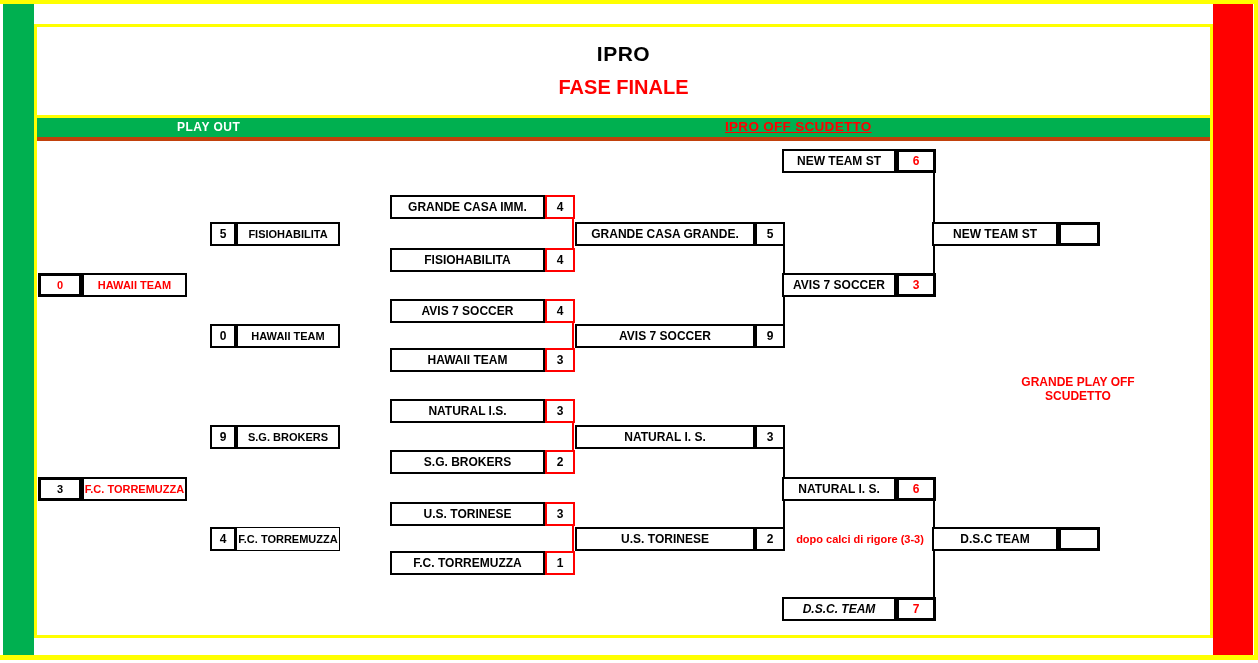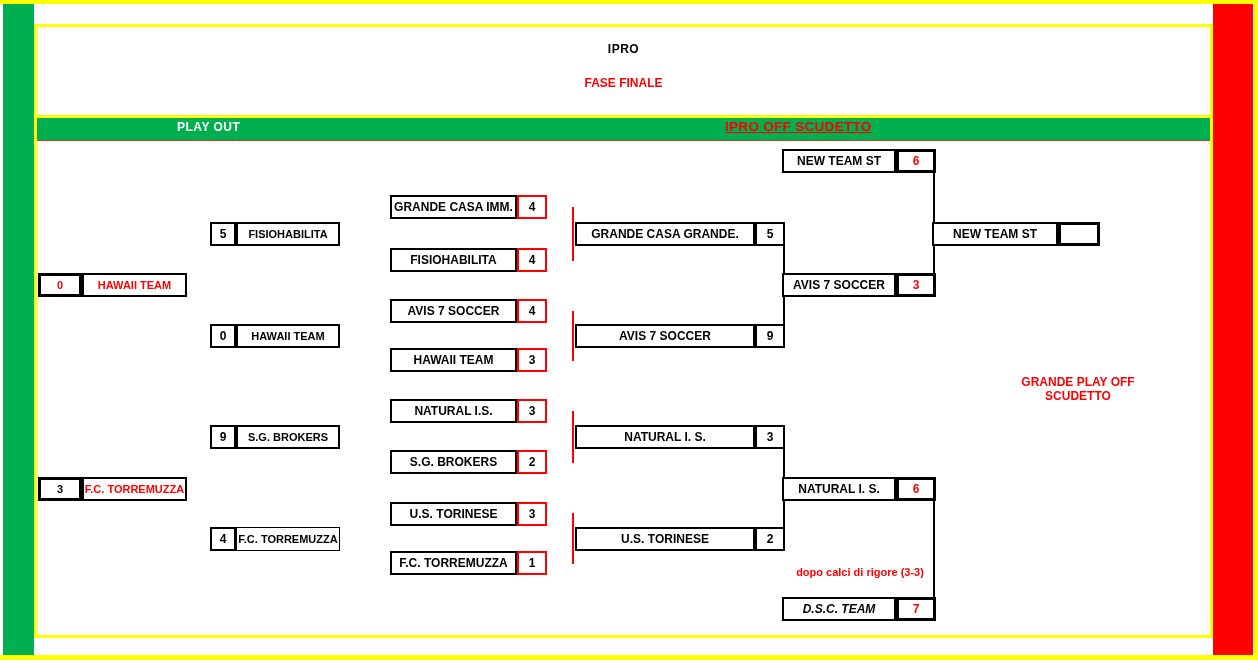--- a/index.html
+++ b/index.html
@@ -9,52 +9,52 @@
   }
   
   .edge-top{position:absolute;left:0;top:0;width:1258px;height:4px;background:#FFFF00;}
   .edge-bottom{position:absolute;left:0;top:655px;width:1258px;height:5px;background:#FFFF00;}
   .edge-right{position:absolute;left:1254px;top:0;width:4px;height:660px;background:#FFFF00;}
   .green-bar{position:absolute;left:3px;top:4px;width:31px;height:651px;}
   .red-bar{position:absolute;left:1213px;top:4px;width:40px;height:651px;}
   
   .frame{position:absolute;left:34px;top:24px;width:1179px;height:614px;border:3px solid #FFFF00;box-sizing:border-box;background:#ffffff;}
   
-  .title{position:absolute;left:34px;top:42px;width:1179px;text-align:center;font-size:12px;color:#000;letter-spacing:.5px;}
-  .subtitle{position:absolute;left:34px;top:76px;width:1179px;text-align:center;font-size:12px;color:#FF0000;}
-  
-  .band{position:absolute;left:37px;top:115px;width:1173px;height:26px;border-top:3px solid #FFFF00;border-bottom:1px solid #c2410c;box-sizing:border-box;}
+  .title{position:absolute;left:34px;top:42px;width:1179px;text-align:center;font-size:21px;color:#000;letter-spacing:.5px;}
+  .subtitle{position:absolute;left:34px;top:76px;width:1179px;text-align:center;font-size:20px;color:#FF0000;}
+  
+  .band{position:absolute;left:37px;top:115px;width:1173px;height:26px;border-top:3px solid #FFFF00;border-bottom:4px solid #c2410c;box-sizing:border-box;}
   .band .playout-label{position:absolute;left:140px;top:2px;font-size:12px;color:#ffffff;letter-spacing:.5px;}
   .band .playoff-label{position:absolute;left:688px;top:1px;font-size:13.5px;color:#FF0000;text-decoration:underline;letter-spacing:.3px;}
   
   .conn{position:absolute;width:2px;z-index:1;}
   .conn.red{background:#FF0000;}
   .conn.black{background:#000000;}
   
   .mbox{position:absolute;display:flex;height:24px;z-index:2;font-size:12px;}
   .cell{background:#ffffff;border:2px solid #000;box-sizing:border-box;display:flex;align-items:center;justify-content:center;height:24px;}
   .cell span{white-space:nowrap;}
   .cell.thick{border-width:3px;}
   .cell.thin{border-width:1px;}
   .cell.redb{border-color:#FF0000;}
   .w26{width:26px;} .w30{width:30px;} .w40{width:40px;} .w42{width:42px;} .w44{width:44px;}
   .w104{width:104px;} .w105{width:105px;} .w114{width:114px;} .w126{width:126px;}
-  .w155{width:127px;} .w180{width:180px;}
+  .w155{width:155px;} .w180{width:180px;}
   .small{font-size:11px;}
   
   .pf{left:38px;} .pf0{top:273px;} .pf1{top:477px;}
   .ps{left:210px;} .ps0{top:222px;} .ps1{top:324px;} .ps2{top:425px;} .ps3{top:527px;}
   .ql{left:390px;} .ql0{top:195px;} .ql1{top:248px;} .ql2{top:299px;} .ql3{top:348px;}
   .ql4{top:399px;} .ql5{top:450px;} .ql6{top:502px;} .ql7{top:551px;}
   .qw{left:575px;} .qw0{top:222px;} .qw1{top:324px;} .qw2{top:425px;} .qw3{top:527px;}
   .sf{left:782px;} .sf0{top:149px;} .sf1{top:273px;} .sf2{top:477px;} .sf3{top:597px;}
   .fn{left:932px;} .fn0{top:222px;} .fn1{top:527px;}
   
   .finale-label{position:absolute;left:988px;top:375px;width:180px;text-align:center;font-size:12px;color:#FF0000;}
-  .rigore-label{position:absolute;left:790px;top:533px;width:140px;text-align:center;font-size:11px;color:#FF0000;margin-top:33px;}
+  .rigore-label{position:absolute;left:790px;top:533px;width:140px;text-align:center;font-size:11px;color:#FF0000;}
 </style>
 </head>
 <body>
 
 <div class="canvas">
 
   <div class="edge-top"></div>
   <div class="edge-bottom"></div>
   <div class="edge-right"></div>
   <div class="green-bar" style="background-color: rgb(0, 176, 80);"></div>
@@ -260,17 +260,25 @@
   </div>
 
   <div class="mbox fn fn0">
     <div class="cell w126">
         <span style="color: rgb(0, 0, 0);">NEW TEAM ST</span>
       </div>
     <div class="cell thick w42">
         <span style="color: rgb(0, 0, 0);"></span>
       </div>
   </div>
+  <div class="mbox fn fn1">
+    <div class="cell w126">
+        <span style="color: rgb(0, 0, 0);">D.S.C TEAM</span>
+      </div>
+    <div class="cell thick w42">
+        <span style="color: rgb(0, 0, 0);"></span>
+      </div>
+  </div>
 
   <div class="finale-label">GRANDE PLAY OFF SCUDETTO</div>
   <div class="rigore-label">dopo calci di rigore (3-3)</div>
 
 </div>
 
 </body></html>

